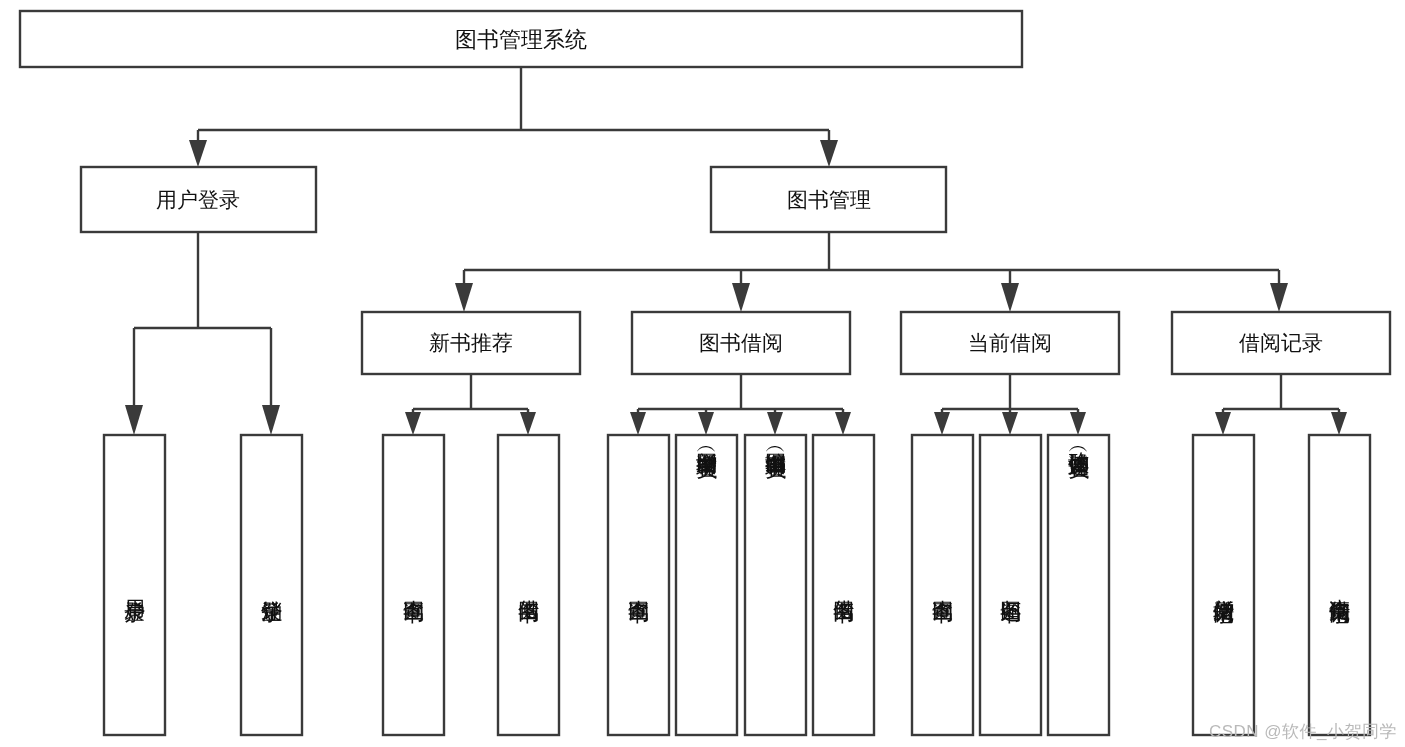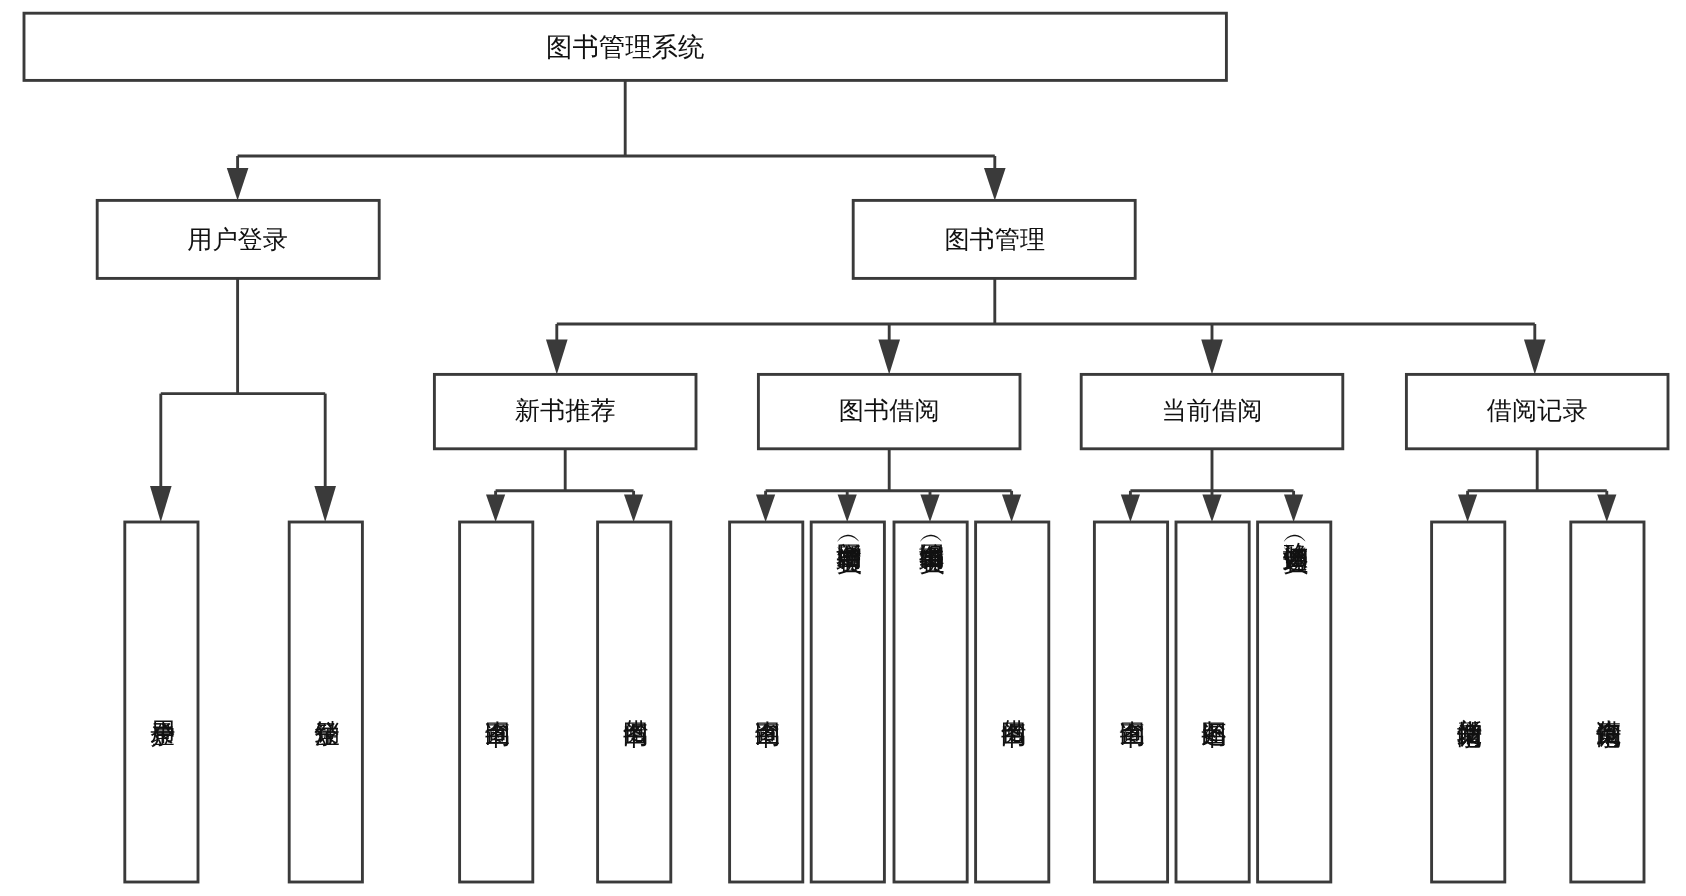--- a/index.html
+++ b/index.html
@@ -257,13 +257,14 @@
     <span class="leaf-label">确认归还（管理员）</span>
   </div>
 
   <div class="leaf-label-wrap" style="left:1193px; top:435px; width:61px; height:300px;">
     <span class="leaf-label">新增借阅记录</span>
   </div>
   <div class="leaf-label-wrap" style="left:1309px; top:435px; width:61px; height:300px;">
     <span class="leaf-label">查询借阅记录</span>
   </div>
 
+  <div class="watermark">CSDN @软件_小贺同学</div>
 </div>
 
 </body></html>

